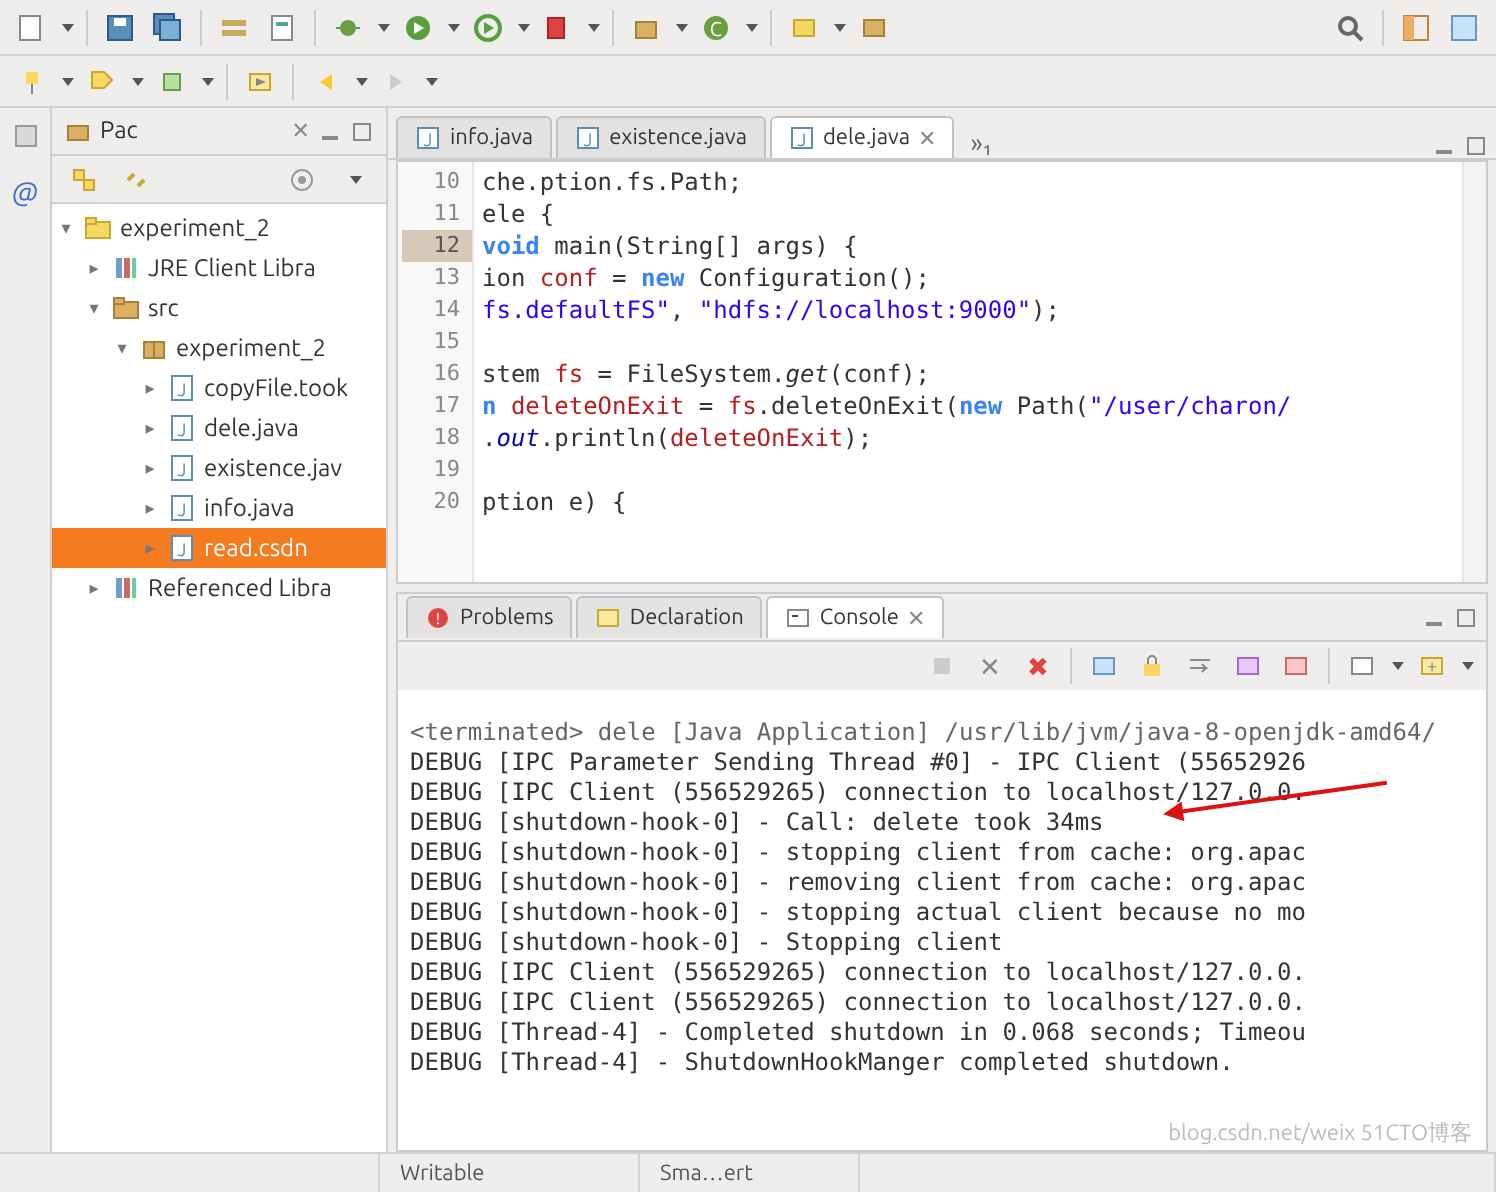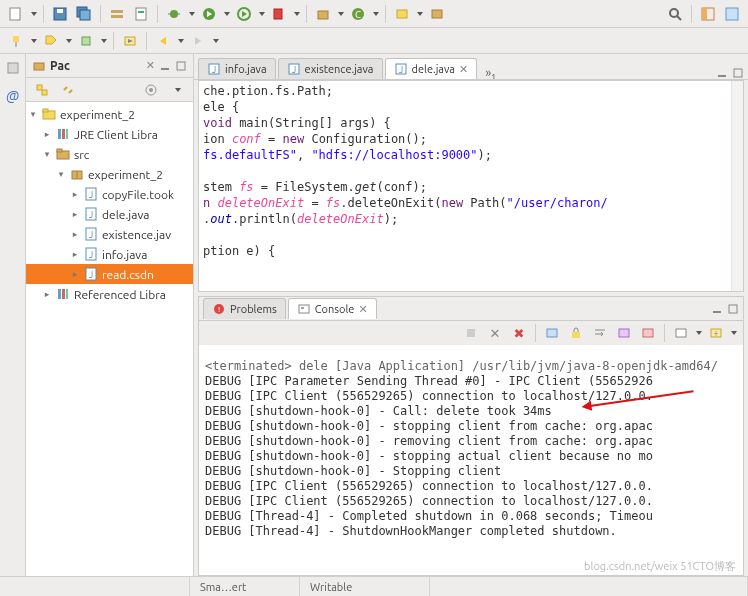--- a/index.html
+++ b/index.html
@@ -6,41 +6,41 @@
 body { font-family: "Ubuntu", "Segoe UI", sans-serif; font-size: 12px; background: #f2f1f0; color: #333; width: 748px; height: 596px; overflow: hidden; position: relative; }
 .toolbar { display: flex; align-items: center; padding: 2px 6px; gap: 4px; border-bottom: 1px solid #d0cfce; background: #efedec; height: 28px; }
 .toolbar.secondary { height: 26px; }
 .tb-btn { width: 20px; height: 20px; display: inline-flex; align-items: center; justify-content: center; cursor: pointer; border-radius: 2px; }
 .tb-sep { width: 1px; height: 18px; background: #ccc; margin: 0 2px; }
 .dropdown-arrow { width: 0; height: 0; border-left: 3px solid transparent; border-right: 3px solid transparent; border-top: 4px solid #555; margin-left: 1px; }
 .main-area { display: flex; height: calc(100% - 54px - 20px); }
 .left-gutter { width: 26px; background: #efedec; border-right: 1px solid #d0cfce; display: flex; flex-direction: column; align-items: center; padding-top: 4px; gap: 8px; }
 .package-pane { width: 168px; border-right: 1px solid #d0cfce; background: #fff; display: flex; flex-direction: column; }
 .pane-header { display: flex; align-items: center; padding: 3px 6px; background: #efedec; border-bottom: 1px solid #d0cfce; height: 24px; gap: 4px; }
-.pane-title { font-weight: bold; flex: 1; white-space: nowrap; overflow: hidden; }
+.pane-title { font-weight: normal; flex: 1; white-space: nowrap; overflow: hidden; }
 .pane-subtoolbar { display: flex; align-items: center; padding: 2px 6px; background: #efedec; border-bottom: 1px solid #d0cfce; height: 24px; gap: 6px; }
 .tree { flex: 1; overflow: auto; padding: 2px 0; font-size: 12px; }
 .tree-item { display: flex; align-items: center; height: 20px; padding-left: 4px; white-space: nowrap; cursor: pointer; }
 .tree-item .arrow { width: 10px; display: inline-flex; justify-content: center; color: #777; font-size: 9px; }
 .tree-item .icon { width: 16px; height: 16px; margin: 0 3px; display: inline-flex; align-items: center; justify-content: center; }
 .tree-item.selected { background: #f47b20; color: #fff; }
 .depth-0 { padding-left: 2px; } .depth-1 { padding-left: 16px; } .depth-2 { padding-left: 30px; } .depth-3 { padding-left: 44px; }
 .editor-area { flex: 1; display: flex; flex-direction: column; background: #efedec; }
 .editor-tabs { display: flex; align-items: flex-end; padding: 3px 4px 0 4px; height: 26px; gap: 2px; background: #efedec; border-bottom: 1px solid #ccc; }
 .editor-tab { display: flex; align-items: center; padding: 3px 8px; background: #e4e2e0; border: 1px solid #c4c2c0; border-bottom: none; border-radius: 3px 3px 0 0; font-size: 11px; gap: 4px; cursor: pointer; }
 .editor-tab.active { background: #fff; }
 .editor-tab .icon { width: 14px; height: 14px; }
 .editor-tools { margin-left: auto; display:flex; gap:4px; align-items:center; }
 .editor-body { flex: 1; display: flex; background: #fff; border: 1px solid #ccc; margin: 0 4px 4px 4px; overflow: hidden; position: relative; }
 .gutter { width: 38px; background: #f9f8f7; border-right: 1px solid #e8e6e4; font-family: "DejaVu Sans Mono", monospace; font-size: 11px; color: #888; text-align: right; padding: 2px 6px 2px 2px; line-height: 16px; }
 .gutter .hl { background: #d6c9b8; color: #555; display:block; margin-right:-6px; padding-right:6px;}
 .code { flex: 1; font-family: "DejaVu Sans Mono", monospace; font-size: 12px; padding: 2px 4px; line-height: 16px; white-space: pre; overflow: hidden; }
-.code .kw { color: #701a75; font-weight: normal; }
+.code .kw { color: #3b82f6; font-weight: bold; }
 .code .str { color: #2a00ff; }
-.code .var { color: #ec4899; font-style: italic; }
+.code .var { color: #b91c1c; }
 .bottom-pane { height: 280px; margin: 0 4px 0 4px; display: flex; flex-direction: column; border: 1px solid #ccc; background:#efedec; }
 .bottom-tabs { display: flex; align-items: center; padding: 2px 4px; height: 24px; gap: 2px; border-bottom: 1px solid #ccc; }
 .bottom-toolbar { display: flex; align-items: center; justify-content: flex-end; padding: 2px 6px; height: 24px; gap: 4px; }
 .console-body { flex: 1; background: #fff; font-family: "DejaVu Sans Mono", monospace; font-size: 12px; padding: 14px 6px; line-height: 15px; white-space: pre; overflow: hidden; position: relative; }
 .console-header-line { color: #666; }
 .arrow-annotation { position: absolute; width: 110px; height: 2px; background: #d11; transform: rotate(-8deg); }
 .arrow-annotation::before { content: ""; position: absolute; left: -8px; top: -4px; border: 5px solid transparent; border-right: 10px solid #d11; }
 .statusbar { position: absolute; bottom: 0; left: 0; right: 0; height: 20px; background: #efedec; border-top: 1px solid #d0cfce; display: flex; align-items: center; font-size: 11px; color: #555; }
 .statusbar .cell { padding: 0 10px; border-right: 1px solid #d6d4d2; height: 100%; display: flex; align-items: center; }
 .watermark { position: absolute; bottom: 22px; right: 12px; font-size: 11px; color: #bbb; pointer-events: none; }
@@ -399,20 +399,33 @@
           </span>
         <span>
             <svg width="12" height="12">
               <rect x="2" y="2" width="8" height="8" fill="none" stroke="#888"></rect>
             </svg>
           </span>
       </div>
     </div>
 
     <div class="editor-body">
+      <div class="gutter" id="gutter">
+          <span style="display: block;">10</span>
+          <span style="display: block;">11</span>
+          <span class="hl" style="display: block;">12</span>
+          <span style="display: block;">13</span>
+          <span style="display: block;">14</span>
+          <span style="display: block;">15</span>
+          <span style="display: block;">16</span>
+          <span style="display: block;">17</span>
+          <span style="display: block;">18</span>
+          <span style="display: block;">19</span>
+          <span style="display: block;">20</span>
+        </div>
       <div class="code"><span>che.ption.fs.Path;</span>
 <span>ele {</span>
 <span class="kw">void</span><span> main(String[] args) {</span>
 <span>ion </span><span class="var">conf</span><span> = </span><span class="kw">new</span><span> Configuration();</span>
 <span class="str">fs.defaultFS"</span><span>, </span><span class="str">"hdfs://localhost:9000"</span><span>);</span>
 <span></span>
 <span>stem </span><span class="var">fs</span><span> = FileSystem.</span><span style="font-style:italic">get</span><span>(conf);</span>
 <span class="kw">n </span><span class="var">deleteOnExit</span><span> = </span><span class="var">fs</span><span>.deleteOnExit(</span><span class="kw">new</span><span> Path(</span><span class="str">"/user/charon/</span>
 <span>.</span><span class="var" style="font-style:italic;color:#0000c0">out</span><span>.println(</span><span class="var">deleteOnExit</span><span>);</span>
 <span></span>
@@ -423,20 +436,28 @@
     <div class="bottom-pane">
       <div class="bottom-tabs">
         <div class="editor-tab">
           <span class="icon">
               <svg width="14" height="14">
                 <circle cx="7" cy="7" r="5" fill="#d44"></circle>
                 <text x="7" y="10" font-size="8" text-anchor="middle" fill="#fff">!</text>
               </svg>
             </span>
           <span>Problems</span>
+        </div>
+        <div class="editor-tab">
+          <span class="icon">
+              <svg width="14" height="14">
+                <rect x="2" y="3" width="10" height="8" fill="#f8e8a0" stroke="#c8a830"></rect>
+              </svg>
+            </span>
+          <span>Declaration</span>
         </div>
         <div class="editor-tab active">
           <span class="icon">
               <svg width="14" height="14">
                 <rect x="2" y="3" width="10" height="8" fill="#fff" stroke="#888"></rect>
                 <line x1="4" y1="6" x2="7" y2="6" stroke="#444"></line>
               </svg>
             </span>
           <span>Console</span>
           <span style="color:#888">✕</span>
@@ -515,18 +536,18 @@
 DEBUG [IPC Client (556529265) connection to localhost/127.0.0.
 DEBUG [IPC Client (556529265) connection to localhost/127.0.0.
 DEBUG [Thread-4] - Completed shutdown in 0.068 seconds; Timeou
 DEBUG [Thread-4] - ShutdownHookManger completed shutdown.</span><div class="arrow-annotation" style="top:53px; left:385px;"></div></div>
     </div>
   </div>
 </div>
 
 <div class="statusbar">
   <div class="cell" style="width:190px"></div>
+  <div class="cell" style="width:130px">Writable</div>
   <div class="cell" style="width:110px">Sma…ert</div>
-  <div class="cell" style="width:130px">Writable</div>
   <div class="cell" style="flex:1"></div>
 </div>
 
 <div class="watermark">blog.csdn.net/weix   51CTO博客</div>
 
 </body></html>

